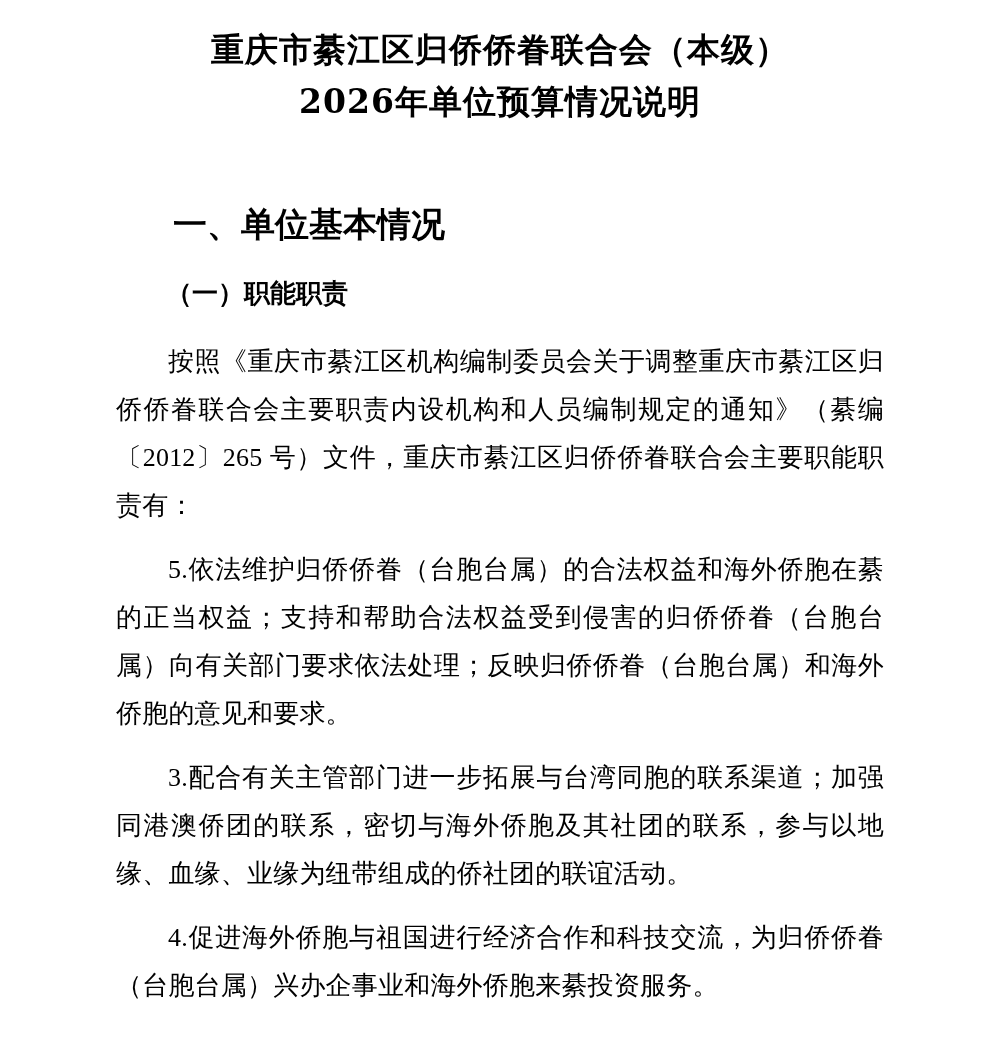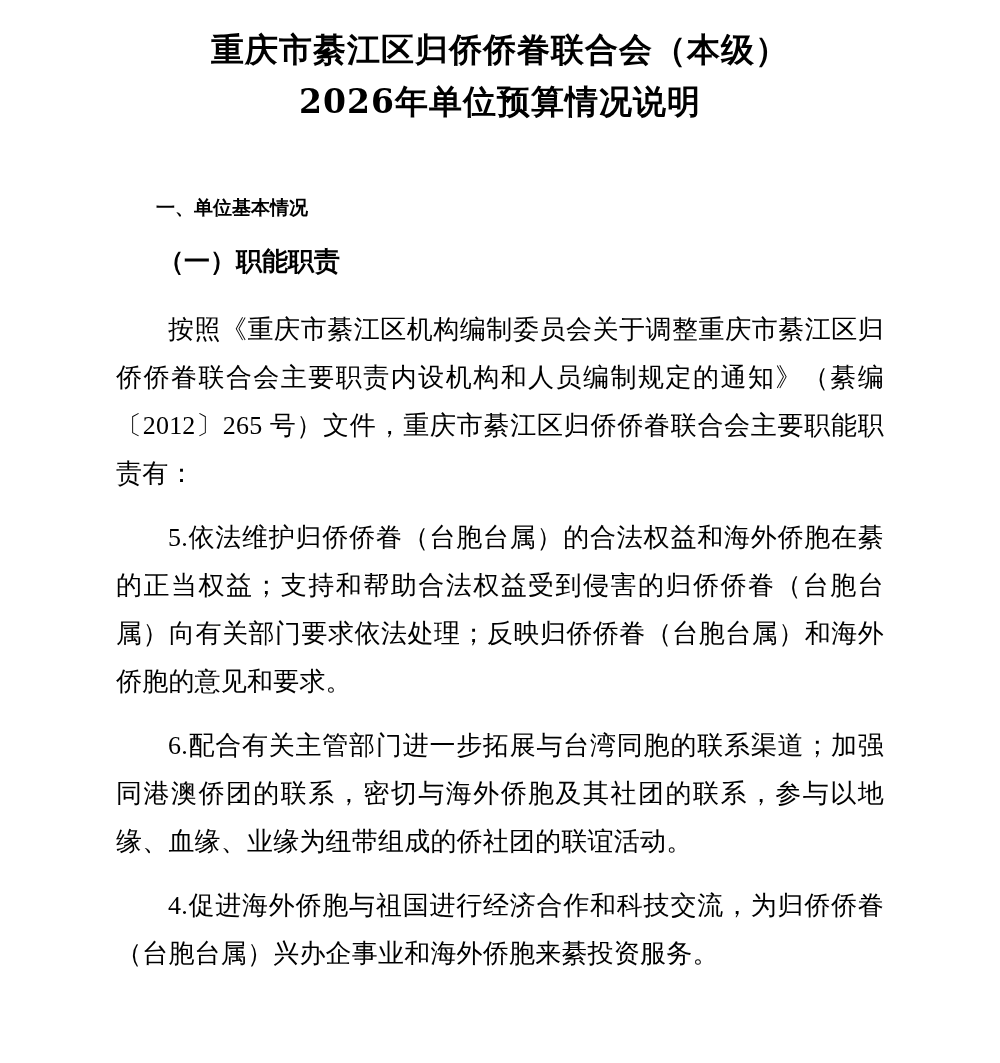--- a/index.html
+++ b/index.html
@@ -34,32 +34,32 @@
   .doc-title .line {
     display: block;
     white-space: nowrap;
   }
   .spacer-after-title {
     height: 56px;
   }
   .heading-1 {
     font-family: "DejaVu Serif", "Liberation Serif", serif;
     font-weight: bold;
-    font-size: 19px;
+    font-size: 34px;
     line-height: 46px;
     text-indent: 52px;
-    margin: 0;
+    margin: 17px;
   }
   .heading-2 {
     font-family: "DejaVu Serif", "Liberation Serif", serif;
     font-weight: bold;
     font-size: 26px;
     line-height: 46px;
     text-indent: 52px;
-    margin: 2px;
+    margin: 10px;
     padding-top: 6px;
   }
   .para {
     font-family: "Liberation Serif", "DejaVu Serif", serif;
     font-size: 26px;
     line-height: 48px;
     text-align: justify;
     text-justify: inter-ideograph;
     text-indent: 52px;
     margin: 12px;
@@ -84,17 +84,17 @@
 
   <div class="heading-1">一、单位基本情况</div>
 
   <div class="heading-2">（一）职能职责</div>
 
   <p class="para first-body">按照《重庆市綦江区机构编制委员会关于调整重庆市綦江区归侨侨眷联合会主要职责内设机构和人员编制规定的通知》（綦编〔2012〕265 号）文件，重庆市綦江区归侨侨眷联合会主要职能职责有：</p>
 
 
   <p class="para">5.依法维护归侨侨眷（台胞台属）的合法权益和海外侨胞在綦的正当权益；支持和帮助合法权益受到侵害的归侨侨眷（台胞台属）向有关部门要求依法处理；反映归侨侨眷（台胞台属）和海外侨胞的意见和要求。</p>
 
-  <p class="para">6.配合有关主管部门进一步拓展与台湾同胞的联系渠道；加强同港澳侨团的联系，密切与海外侨胞及其社团的联系，参与以地缘、血缘、业缘为纽带组成的侨社团的联谊活动。</p>
+  <p class="para">3.配合有关主管部门进一步拓展与台湾同胞的联系渠道；加强同港澳侨团的联系，密切与海外侨胞及其社团的联系，参与以地缘、血缘、业缘为纽带组成的侨社团的联谊活动。</p>
 
   <p class="para">4.促进海外侨胞与祖国进行经济合作和科技交流，为归侨侨眷（台胞台属）兴办企事业和海外侨胞来綦投资服务。</p>
 
 </div>
 
 </body></html>

